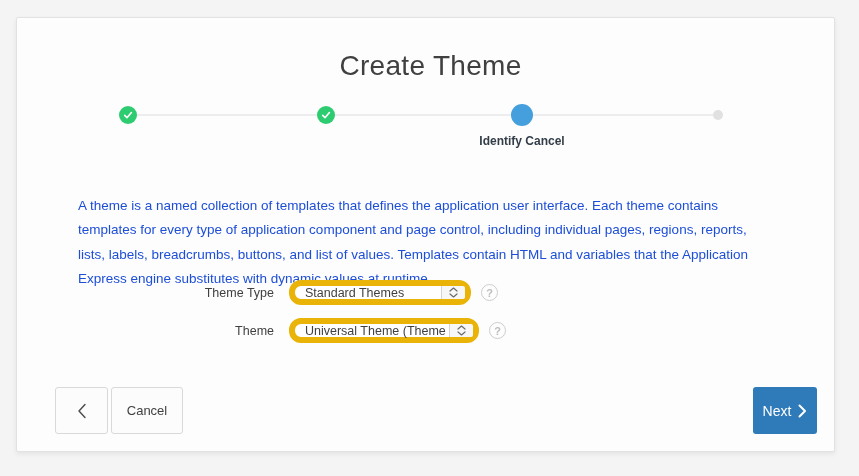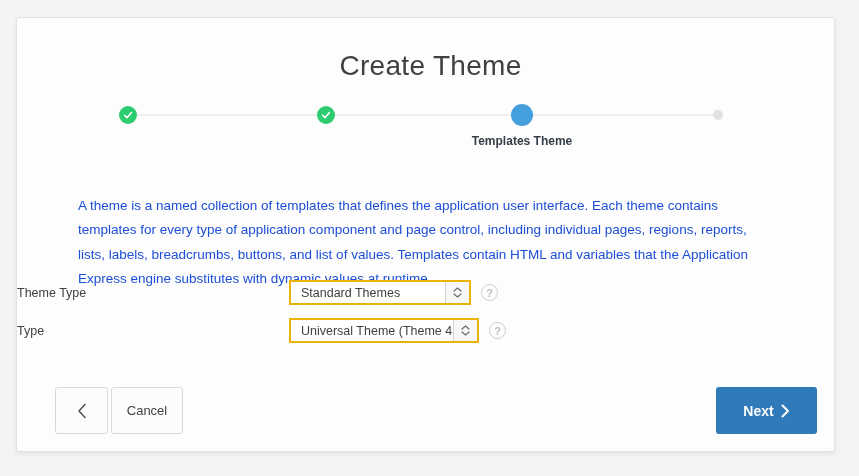--- a/index.html
+++ b/index.html
@@ -73,30 +73,31 @@
     color: #1d4ed8;
   }
 
   
   .form { position: absolute; left: 0; top: 262px; right: 0; }
   .form-row { display: flex; align-items: center; height: 25px; margin-bottom: 13px; }
   .form-label {
     width: 272px;
     box-sizing: border-box;
     padding-right: 15px;
+    text-align: right;
     font-size: 12.5px;
     color: #404040;
   }
   .select {
     display: flex; align-items: center;
     height: 25px;
     box-sizing: border-box;
     background: #ffffff;
-    border: 2px solid #eab308;
-    border-radius: 0;
+    border: 6px solid #eab308;
+    border-radius: 12px;
     cursor: default;
   }
   .select-theme-type { width: 182px; }
   .select-theme { width: 190px; }
   .select-value {
     flex: 1;
     padding: 0 8px 0 10px;
     font-size: 12.5px;
     color: #3f3f3f;
     white-space: nowrap;
@@ -142,25 +143,25 @@
   .btn-secondary {
     background: #fcfcfc;
     border: 1px solid #d9d9d9;
     color: #404040;
     font-size: 13px;
   }
   .btn-back { width: 53px; margin-right: 3px; }
   .btn-cancel { width: 72px; }
   .btn-next {
     margin-left: auto;
-    width: 101px;
+    width: 64px;
     background: var(--accent, #2f7ab9);
     border: none;
     color: #ffffff;
-    font-weight: bold;
+    font-weight: normal;
     font-size: 14px;
     gap: 7px;
   }
   .icon svg { display: block; }
 </style>
 </head>
 <body>
 
 <div class="dialog">
 
@@ -182,21 +183,21 @@
         <svg width="12" height="12" viewBox="0 0 12 12">
             <polyline points="2.7,6.4 5,8.7 9.4,3.6" fill="none" stroke="#ffffff" stroke-width="1.6" stroke-linecap="round" stroke-linejoin="round"></polyline>
           </svg>
       </span>
     </div>
 
     <div class="step step-3 step--current"></div>
 
     <div class="step step-4 step--upcoming"></div>
 
-    <div class="step-label">Templates Theme</div>
+    <div class="step-label">Identify Cancel</div>
   </div>
 
   <p class="description">A theme is a named collection of templates that defines the application user interface. Each theme contains templates for every type of application component and page control, including individual pages, regions, reports, lists, labels, breadcrumbs, buttons, and list of values. Templates contain HTML and variables that the Application Express engine substitutes with dynamic values at runtime.</p>
 
   <div class="form">
 
     <div class="form-row">
       <div class="form-label">Theme Type</div>
       <div class="select select-theme-type">
         <span class="select-value">Standard Themes</span>
@@ -210,21 +211,21 @@
             <svg width="9" height="5" viewBox="0 0 9 5">
                 <polyline points="1,1 4.5,4 8,1" fill="none" stroke="#6b6b6b" stroke-width="1.2" stroke-linecap="round" stroke-linejoin="round"></polyline>
               </svg>
           </span>
         </span>
       </div>
       <span class="help">?</span>
     </div>
 
     <div class="form-row">
-      <div class="form-label">Type</div>
+      <div class="form-label">Theme</div>
       <div class="select select-theme">
         <span class="select-value">Universal Theme (Theme 42)</span>
         <span class="select-stepper">
           <span class="icon">
             <svg width="9" height="5" viewBox="0 0 9 5">
                 <polyline points="1,4 4.5,1 8,4" fill="none" stroke="#6b6b6b" stroke-width="1.2" stroke-linecap="round" stroke-linejoin="round"></polyline>
               </svg>
           </span>
           <span class="icon">
             <svg width="9" height="5" viewBox="0 0 9 5">

